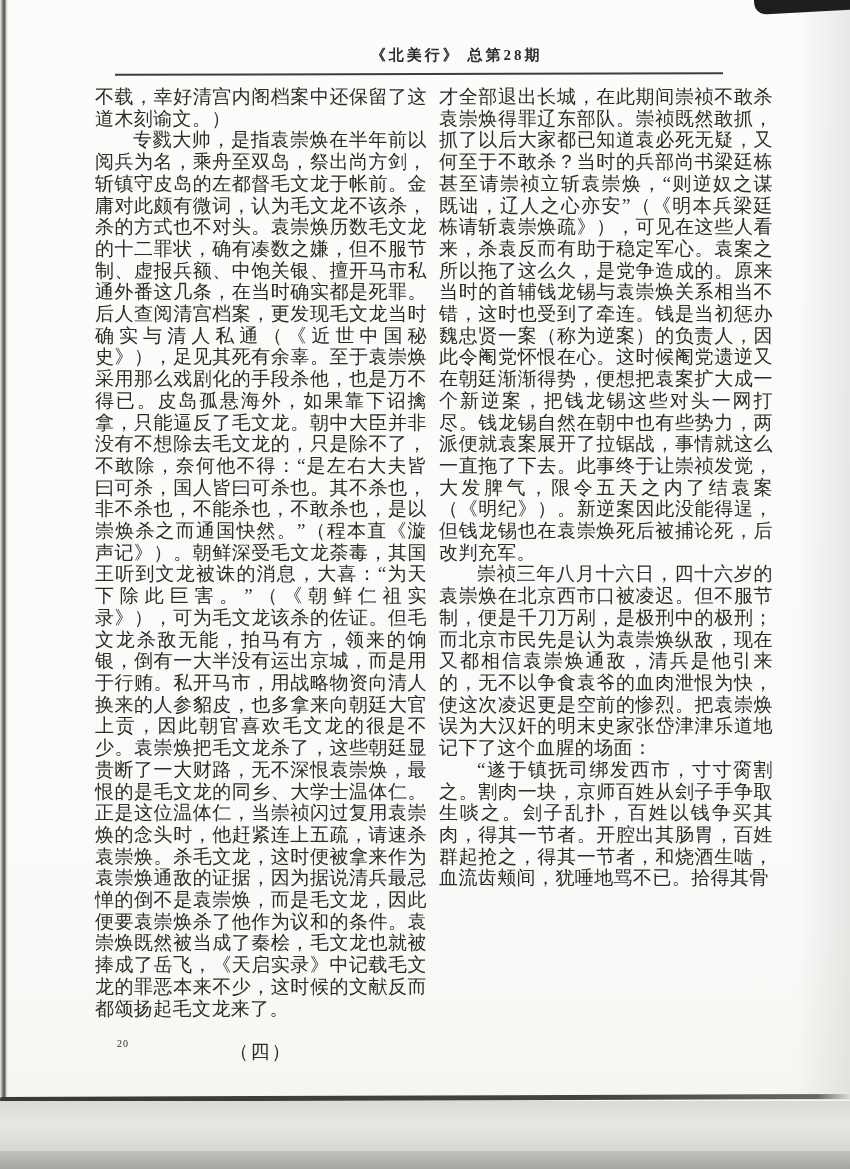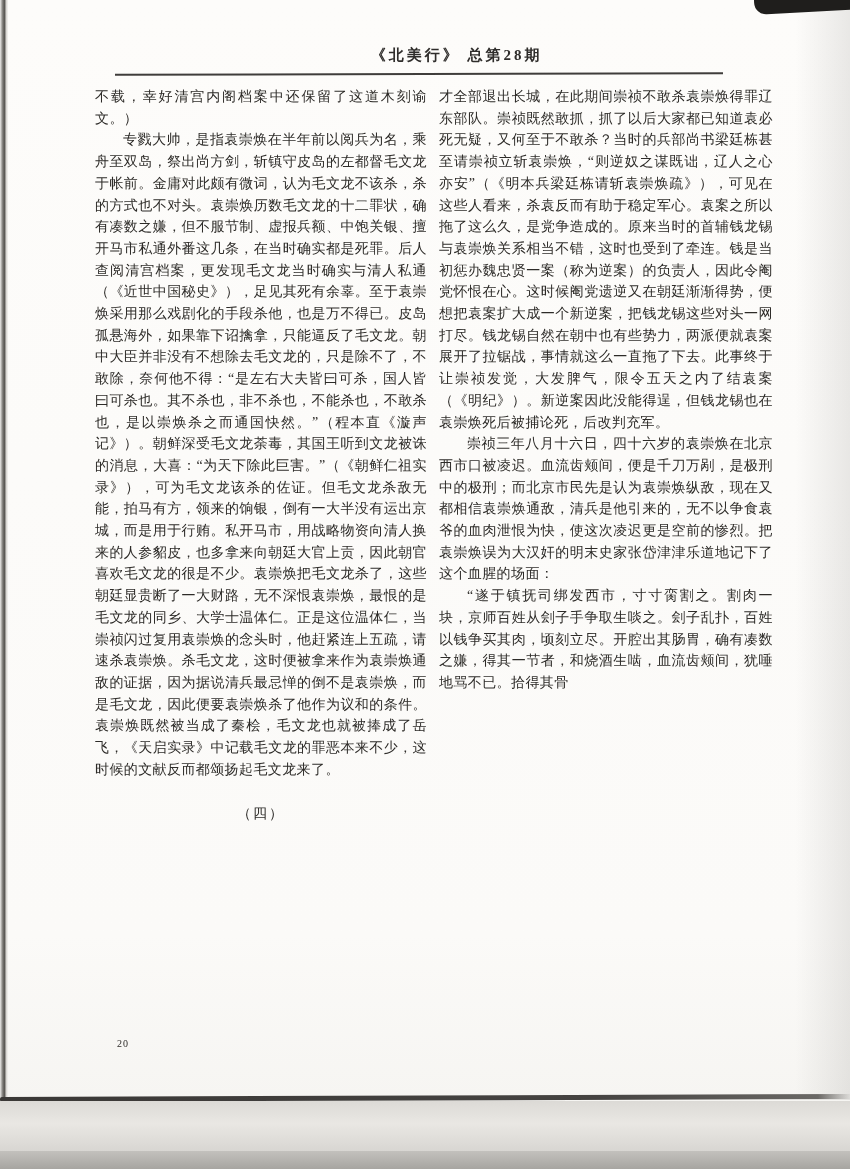--- a/index.html
+++ b/index.html
@@ -44,21 +44,21 @@
     text-align:center;padding-left:55px;box-sizing:border-box;
     font-size:15px;letter-spacing:3px;color:#2f2d2b;font-weight:bold;
   }
   .header-rule{
     position:absolute;left:115px;top:73px;width:608px;height:2px;
     background:#3f3d3b;transform:rotate(-0.15deg);
   }
   
   .column{
     position:absolute;top:86px;
-    font-size:14px;line-height:21.7px;letter-spacing:0.4px;
+    font-size:19px;line-height:21.7px;letter-spacing:0.4px;
     color:#2d2b28;text-align:justify;word-break:break-all;
   }
   .column-left{left:95px;width:332px;}
   .column-right{left:439px;width:334px;}
   .para{margin:0;}
   .para.indent{text-indent:2em;}
   .sec-heading{
     text-align:center;margin:22px 0 24px 0;letter-spacing:2px;
   }
   .page-number{
@@ -77,22 +77,22 @@
   <div class="header">《北美行》 总第28期</div>
   <div class="header-rule"></div>
 
   <div class="column column-left">
       <p class="para">不载，幸好清宫内阁档案中还保留了这道木刻谕文。）</p>
       <p class="para indent">专戮大帅，是指袁崇焕在半年前以阅兵为名，乘舟至双岛，祭出尚方剑，斩镇守皮岛的左都督毛文龙于帐前。金庸对此颇有微词，认为毛文龙不该杀，杀的方式也不对头。袁崇焕历数毛文龙的十二罪状，确有凑数之嫌，但不服节制、虚报兵额、中饱关银、擅开马市私通外番这几条，在当时确实都是死罪。后人查阅清宫档案，更发现毛文龙当时确实与清人私通（《近世中国秘史》），足见其死有余辜。至于袁崇焕采用那么戏剧化的手段杀他，也是万不得已。皮岛孤悬海外，如果靠下诏擒拿，只能逼反了毛文龙。朝中大臣并非没有不想除去毛文龙的，只是除不了，不敢除，奈何他不得：“是左右大夫皆曰可杀，国人皆曰可杀也。其不杀也，非不杀也，不能杀也，不敢杀也，是以崇焕杀之而通国快然。”（程本直《漩声记》）。朝鲜深受毛文龙荼毒，其国王听到文龙被诛的消息，大喜：“为天下除此巨害。”（《朝鲜仁祖实录》），可为毛文龙该杀的佐证。但毛文龙杀敌无能，拍马有方，领来的饷银，倒有一大半没有运出京城，而是用于行贿。私开马市，用战略物资向清人换来的人参貂皮，也多拿来向朝廷大官上贡，因此朝官喜欢毛文龙的很是不少。袁崇焕把毛文龙杀了，这些朝廷显贵断了一大财路，无不深恨袁崇焕，最恨的是毛文龙的同乡、大学士温体仁。正是这位温体仁，当崇祯闪过复用袁崇焕的念头时，他赶紧连上五疏，请速杀袁崇焕。杀毛文龙，这时便被拿来作为袁崇焕通敌的证据，因为据说清兵最忌惮的倒不是袁崇焕，而是毛文龙，因此便要袁崇焕杀了他作为议和的条件。袁崇焕既然被当成了秦桧，毛文龙也就被捧成了岳飞，《天启实录》中记载毛文龙的罪恶本来不少，这时候的文献反而都颂扬起毛文龙来了。</p>
       <div class="sec-heading">（四）</div>
     </div>
   <div class="column column-right">
       <p class="para">才全部退出长城，在此期间崇祯不敢杀袁崇焕得罪辽东部队。崇祯既然敢抓，抓了以后大家都已知道袁必死无疑，又何至于不敢杀？当时的兵部尚书梁廷栋甚至请崇祯立斩袁崇焕，“则逆奴之谋既诎，辽人之心亦安”（《明本兵梁廷栋请斩袁崇焕疏》），可见在这些人看来，杀袁反而有助于稳定军心。袁案之所以拖了这么久，是党争造成的。原来当时的首辅钱龙锡与袁崇焕关系相当不错，这时也受到了牵连。钱是当初惩办魏忠贤一案（称为逆案）的负责人，因此令阉党怀恨在心。这时候阉党遗逆又在朝廷渐渐得势，便想把袁案扩大成一个新逆案，把钱龙锡这些对头一网打尽。钱龙锡自然在朝中也有些势力，两派便就袁案展开了拉锯战，事情就这么一直拖了下去。此事终于让崇祯发觉，大发脾气，限令五天之内了结袁案（《明纪》）。新逆案因此没能得逞，但钱龙锡也在袁崇焕死后被捕论死，后改判充军。</p>
-      <p class="para indent">崇祯三年八月十六日，四十六岁的袁崇焕在北京西市口被凌迟。血流齿颊间，便是千刀万剐，是极刑中的极刑；而北京市民先是认为袁崇焕纵敌，现在又都相信袁崇焕通敌，清兵是他引来的，无不以争食袁爷的血肉泄恨为快，使这次凌迟更是空前的惨烈。把袁崇焕误为大汉奸的明末史家张岱津津乐道地记下了这个血腥的场面：</p>
-      <p class="para indent">“遂于镇抚司绑发西市，寸寸脔割之。割肉一块，京师百姓从刽子手争取生啖之。刽子乱扑，百姓以钱争买其肉，顷刻立尽。开腔出其肠胃，确有凑数之嫌，得其一节者，和烧酒生啮，血流齿颊间，犹唾地骂不已。拾得其骨</p>
+      <p class="para indent">崇祯三年八月十六日，四十六岁的袁崇焕在北京西市口被凌迟。但不服节制，便是千刀万剐，是极刑中的极刑；而北京市民先是认为袁崇焕纵敌，现在又都相信袁崇焕通敌，清兵是他引来的，无不以争食袁爷的血肉泄恨为快，使这次凌迟更是空前的惨烈。把袁崇焕误为大汉奸的明末史家张岱津津乐道地记下了这个血腥的场面：</p>
+      <p class="para indent">“遂于镇抚司绑发西市，寸寸脔割之。割肉一块，京师百姓从刽子手争取生啖之。刽子乱扑，百姓以钱争买其肉，得其一节者。开腔出其肠胃，百姓群起抢之，得其一节者，和烧酒生啮，血流齿颊间，犹唾地骂不已。拾得其骨</p>
     </div>
 
   <div class="page-number">20</div>
 
   <div class="bottom-edge-line"></div>
   <div class="bottom-band"></div>
   <div class="bottom-strip"></div>
 </div>
 
 </body></html>

